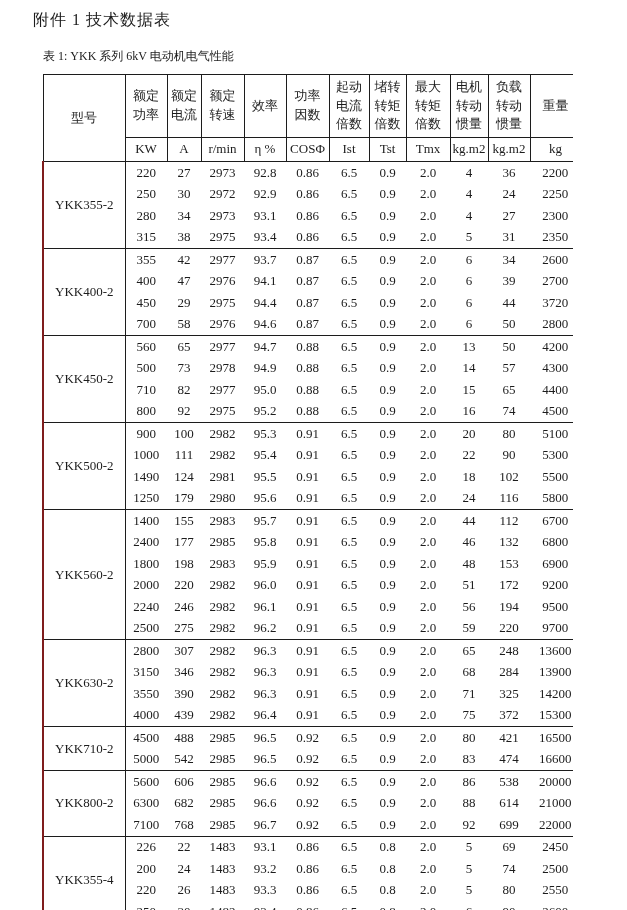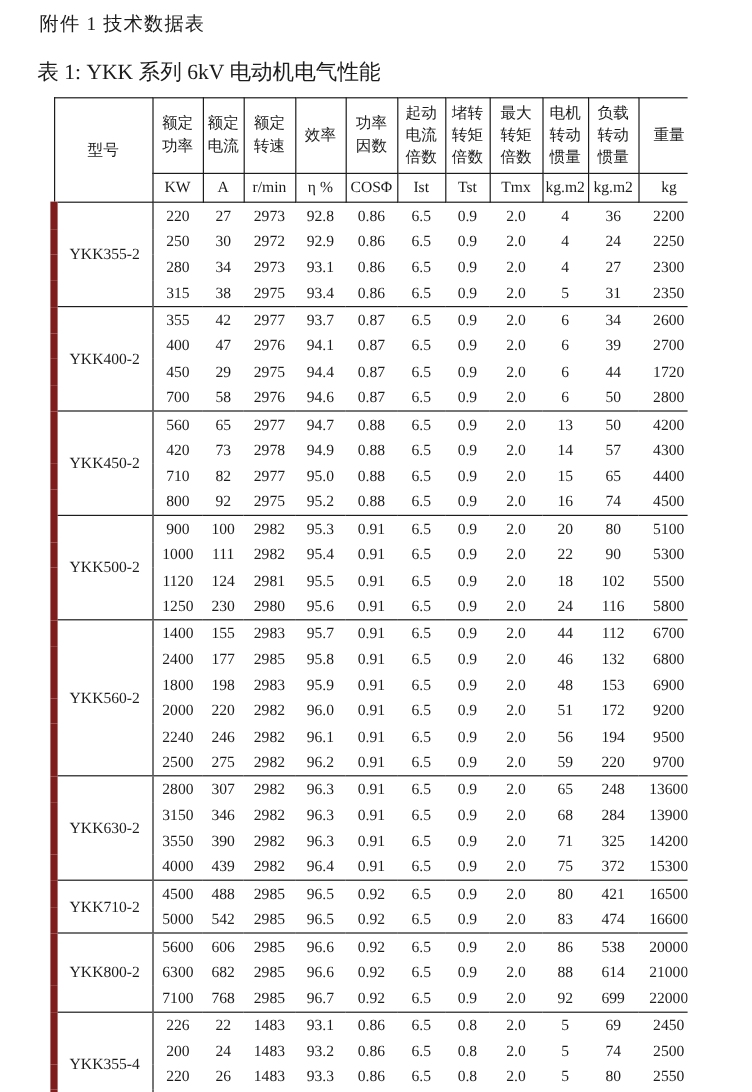--- a/index.html
+++ b/index.html
@@ -17,22 +17,22 @@
     padding: 6px 0 16px 31px;
     overflow: hidden;
   }
   .title {
     font-size: 16px;
     font-weight: normal;
     margin: 4px 0 0 2px;
     letter-spacing: 1px;
   }
   .subtitle {
-    font-size: 18px;
-    margin: 17px 0 9px 0;
+    font-size: 12px;
+    margin: 17px 0 9px 12px;
   }
   table.data-table {
     border-collapse: collapse;
     table-layout: fixed;
     margin-left: 11px;
     width: 538px;
     border: 1px solid #1c1c1c;
     font-size: 13px;
   }
   table.data-table th,
@@ -47,21 +47,21 @@
     border: 1px solid #1c1c1c;
     white-space: pre-line;
     line-height: 1.45;
     font-size: 13px;
   }
   thead tr.head-row { height: 63px; }
   thead tr.unit-row { height: 24px; }
   tbody { border-top: 1px solid #1c1c1c; border-bottom: 1px solid #1c1c1c; }
   tbody td { height: 21.5px; }
   tbody td.model {
-    border-left: 6px solid #7f1d1d;
+    border-left: 2px solid #7f1d1d;
     border-right: 1px solid #1c1c1c;
     margin-top: 27px;
   }
 </style>
 </head>
 <body>
 
 <div class="page">
   <div class="title">附件 1  技术数据表</div>
   <div class="subtitle">表 1: YKK 系列 6kV 电动机电气性能</div>
@@ -210,21 +210,21 @@
           <td>450</td>
           <td>29</td>
           <td>2975</td>
           <td>94.4</td>
           <td>0.87</td>
           <td>6.5</td>
           <td>0.9</td>
           <td>2.0</td>
           <td>6</td>
           <td>44</td>
-          <td>1720</td>
+          <td>3720</td>
         </tr>
         <tr>
           <td>700</td>
           <td>58</td>
           <td>2976</td>
           <td>94.6</td>
           <td>0.87</td>
           <td>6.5</td>
           <td>0.9</td>
           <td>2.0</td>
@@ -242,21 +242,21 @@
           <td>94.7</td>
           <td>0.88</td>
           <td>6.5</td>
           <td>0.9</td>
           <td>2.0</td>
           <td>13</td>
           <td>50</td>
           <td>4200</td>
         </tr>
         <tr>
-          <td>420</td>
+          <td>500</td>
           <td>73</td>
           <td>2978</td>
           <td>94.9</td>
           <td>0.88</td>
           <td>6.5</td>
           <td>0.9</td>
           <td>2.0</td>
           <td>14</td>
           <td>57</td>
           <td>4300</td>
@@ -310,35 +310,35 @@
           <td>95.4</td>
           <td>0.91</td>
           <td>6.5</td>
           <td>0.9</td>
           <td>2.0</td>
           <td>22</td>
           <td>90</td>
           <td>5300</td>
         </tr>
         <tr>
-          <td>1120</td>
+          <td>1490</td>
           <td>124</td>
           <td>2981</td>
           <td>95.5</td>
           <td>0.91</td>
           <td>6.5</td>
           <td>0.9</td>
           <td>2.0</td>
           <td>18</td>
           <td>102</td>
           <td>5500</td>
         </tr>
         <tr>
           <td>1250</td>
-          <td>230</td>
+          <td>179</td>
           <td>2980</td>
           <td>95.6</td>
           <td>0.91</td>
           <td>6.5</td>
           <td>0.9</td>
           <td>2.0</td>
           <td>24</td>
           <td>116</td>
           <td>5800</td>
         </tr>

